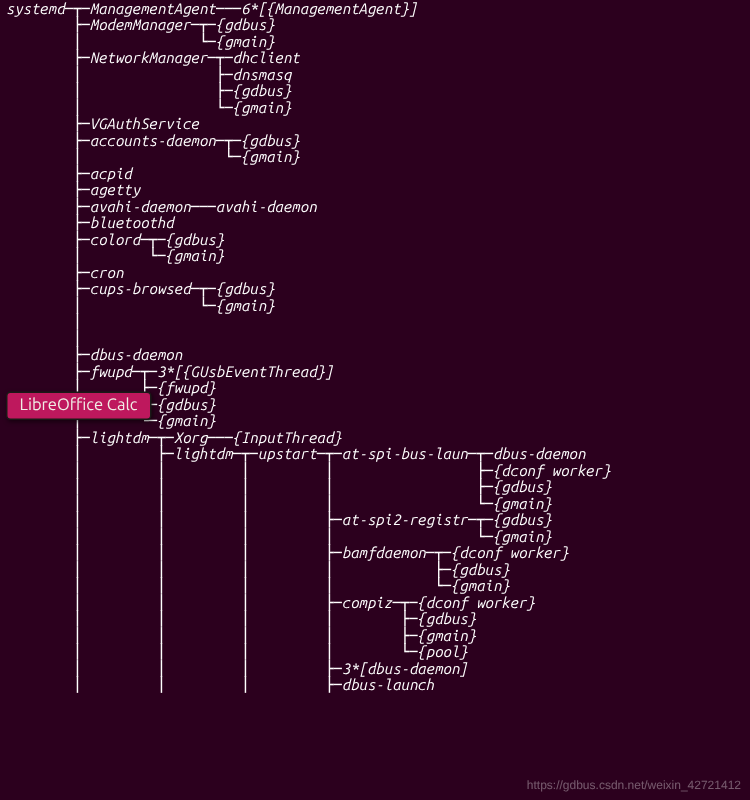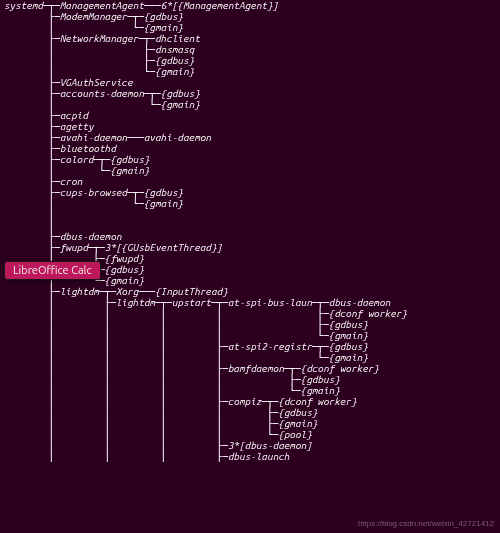--- a/index.html
+++ b/index.html
@@ -85,13 +85,13 @@
         │         │         │         │            └─{gmain}
         │         │         │         ├─compiz─┬─{dconf worker}
         │         │         │         │        ├─{gdbus}
         │         │         │         │        ├─{gmain}
         │         │         │         │        └─{pool}
         │         │         │         ├─3*[dbus-daemon]
         │         │         │         ├─dbus-launch</pre>
 
 <div class="tooltip">LibreOffice Calc</div>
 
-<div class="watermark">https://blog.csdn.net/weixin_42721412</div>
+<div class="watermark">https://gdbus.csdn.net/weixin_42721412</div>
 
 </body></html>

